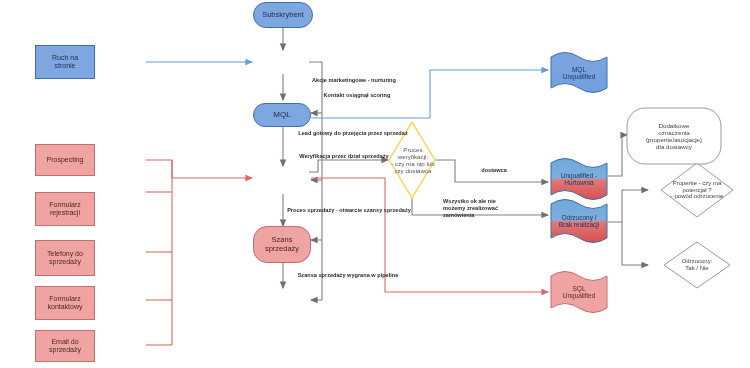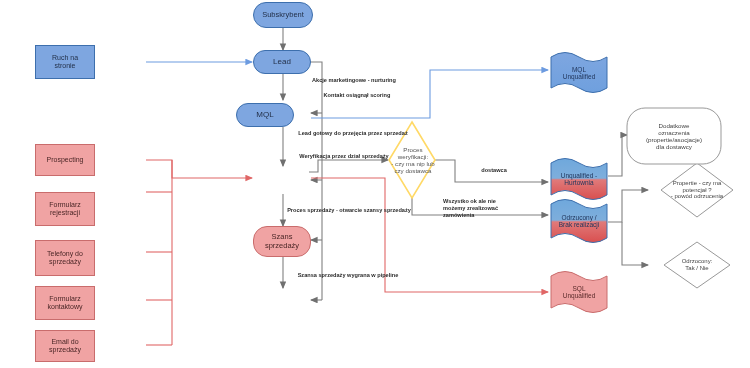--- a/index.html
+++ b/index.html
@@ -124,26 +124,25 @@
 
     <path d="M551,163 q14,-9 28,0 q14,9 28,0 L607,195 q-14,9 -28,0 q-14,-9 -28,0 z" fill="url(#gradBR)" stroke="#3D6FAD" stroke-width="1"></path>
 
     <path d="M551,204 q14,-9 28,0 q14,9 28,0 L607,238 q-14,9 -28,0 q-14,-9 -28,0 z" fill="url(#gradBR)" stroke="#3D6FAD" stroke-width="1"></path>
 
     <path d="M551,276 q14,-9 28,0 q14,9 28,0 L607,308 q-14,9 -28,0 q-14,-9 -28,0 z" fill="#F0A3A3" stroke="#C96C6C" stroke-width="1"></path>
   </svg>
 
   <div class="node pill blue" style="left:253px;top:2px;width:60px;height:26px;font-size:7.5px;">Subskrybent</div>
 
-  <div class="node pill blue" style="left:253px;top:50px;width:58px;height:24px;font-size:8px;">Lead</div>
-
-  <div class="node pill blue" style="left:236px;top:103px;width:58px;height:24px;font-size:8px;">MQL</div>
-
-
-  <div class="node pill red" style="left:253px;top:226px;width:58px;height:31px;font-size:7.5px;">Szans
+
+  <div class="node pill blue" style="left:253px;top:103px;width:58px;height:24px;font-size:8px;">MQL</div>
+
+
+  <div class="node pill red" style="left:253px;top:226px;width:58px;height:37px;font-size:7.5px;">Szans
 sprzedaży</div>
 
 
   <div class="node rect blue" style="left:35px;top:45px;width:60px;height:34px;font-size:7px;">Ruch na
 stronie</div>
 
   <div class="node rect red" style="left:35px;top:144px;width:60px;height:32px;font-size:7px;">Prospecting</div>
 
   <div class="node rect red" style="left:35px;top:192px;width:60px;height:34px;font-size:7px;">Formularz
 rejestracji</div>

